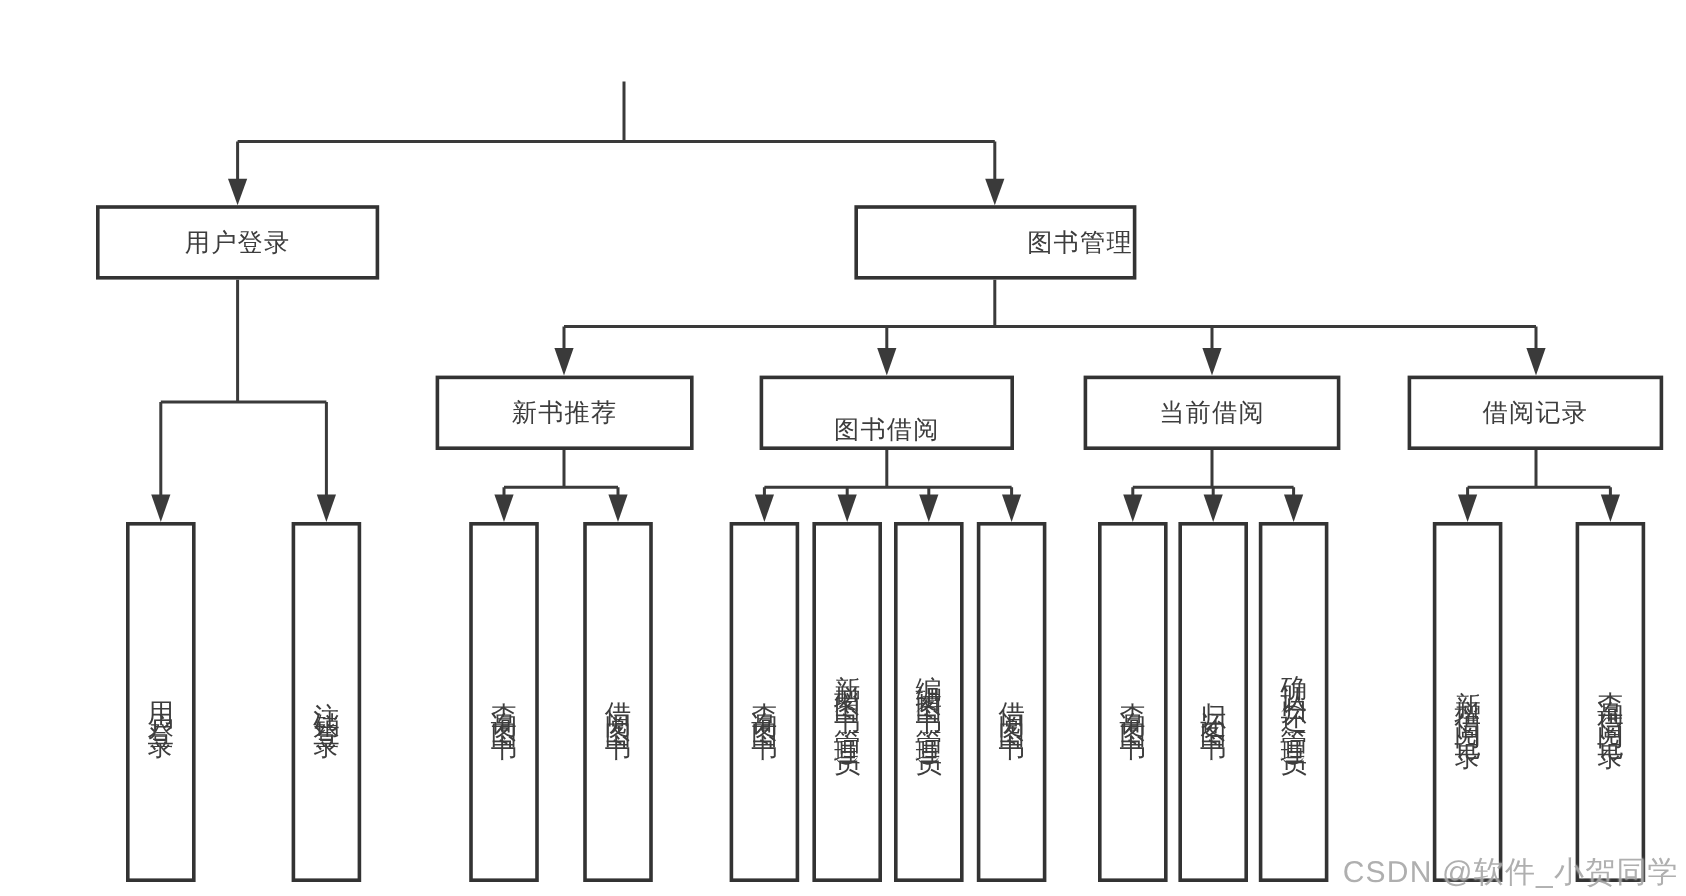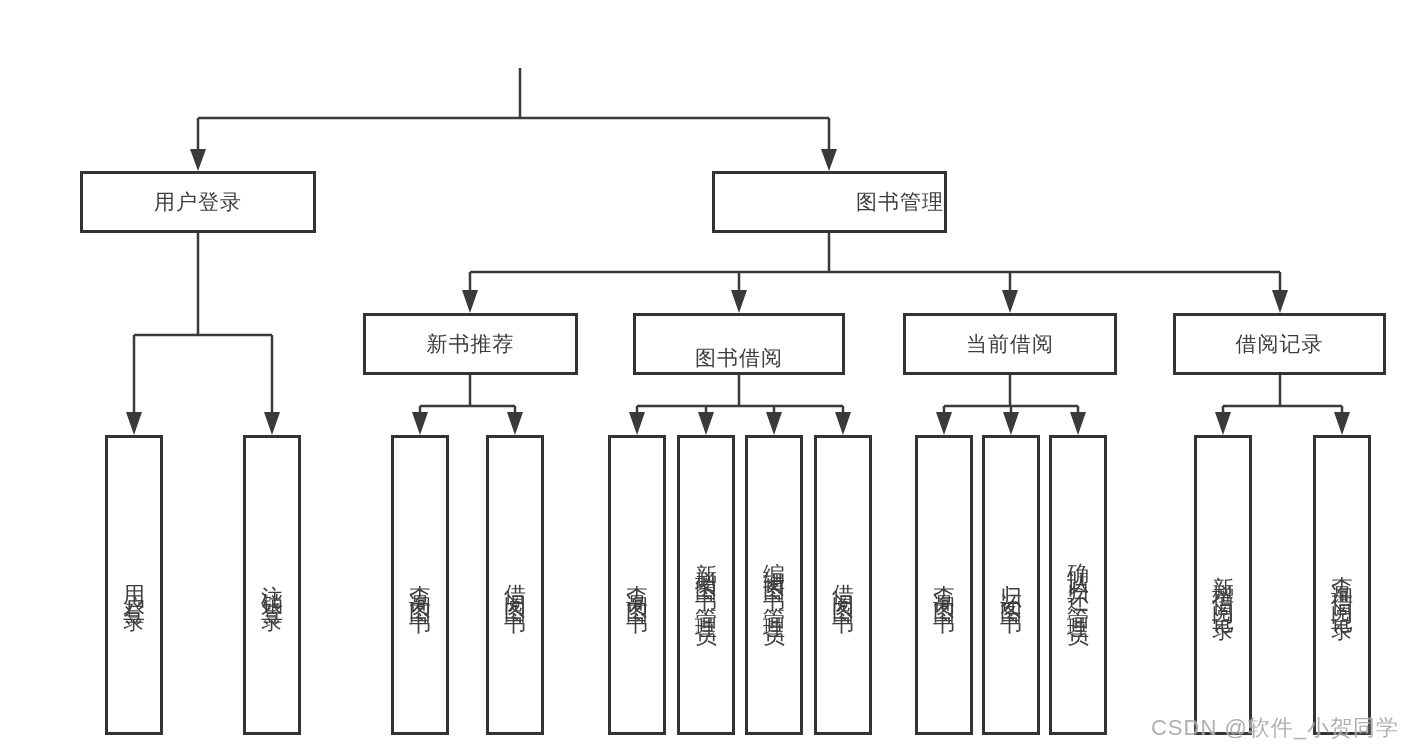--- a/index.html
+++ b/index.html
@@ -53,21 +53,21 @@
   .lf1{left:105px;}  .lf2{left:243px;}
   .lf3{left:391px;}  .lf4{left:486px;}
   .lf5{left:608px;}  .lf6{left:677px;}
   .lf7{left:745px;}  .lf8{left:814px;}
   .lf9{left:915px;}  .lf10{left:982px;} .lf11{left:1049px;}
   .lf12{left:1194px;}.lf13{left:1313px;}
   .watermark{
     position:absolute;
     right:6px;bottom:4px;
     z-index:3;
-    font-size:22px;
+    font-size:25px;
     letter-spacing:1px;
     color:rgba(155,155,155,0.8);
     text-shadow:0 0 2px rgba(255,255,255,0.9);
   }
 </style>
 </head>
 <body>
 
 <div class="stage">
 

